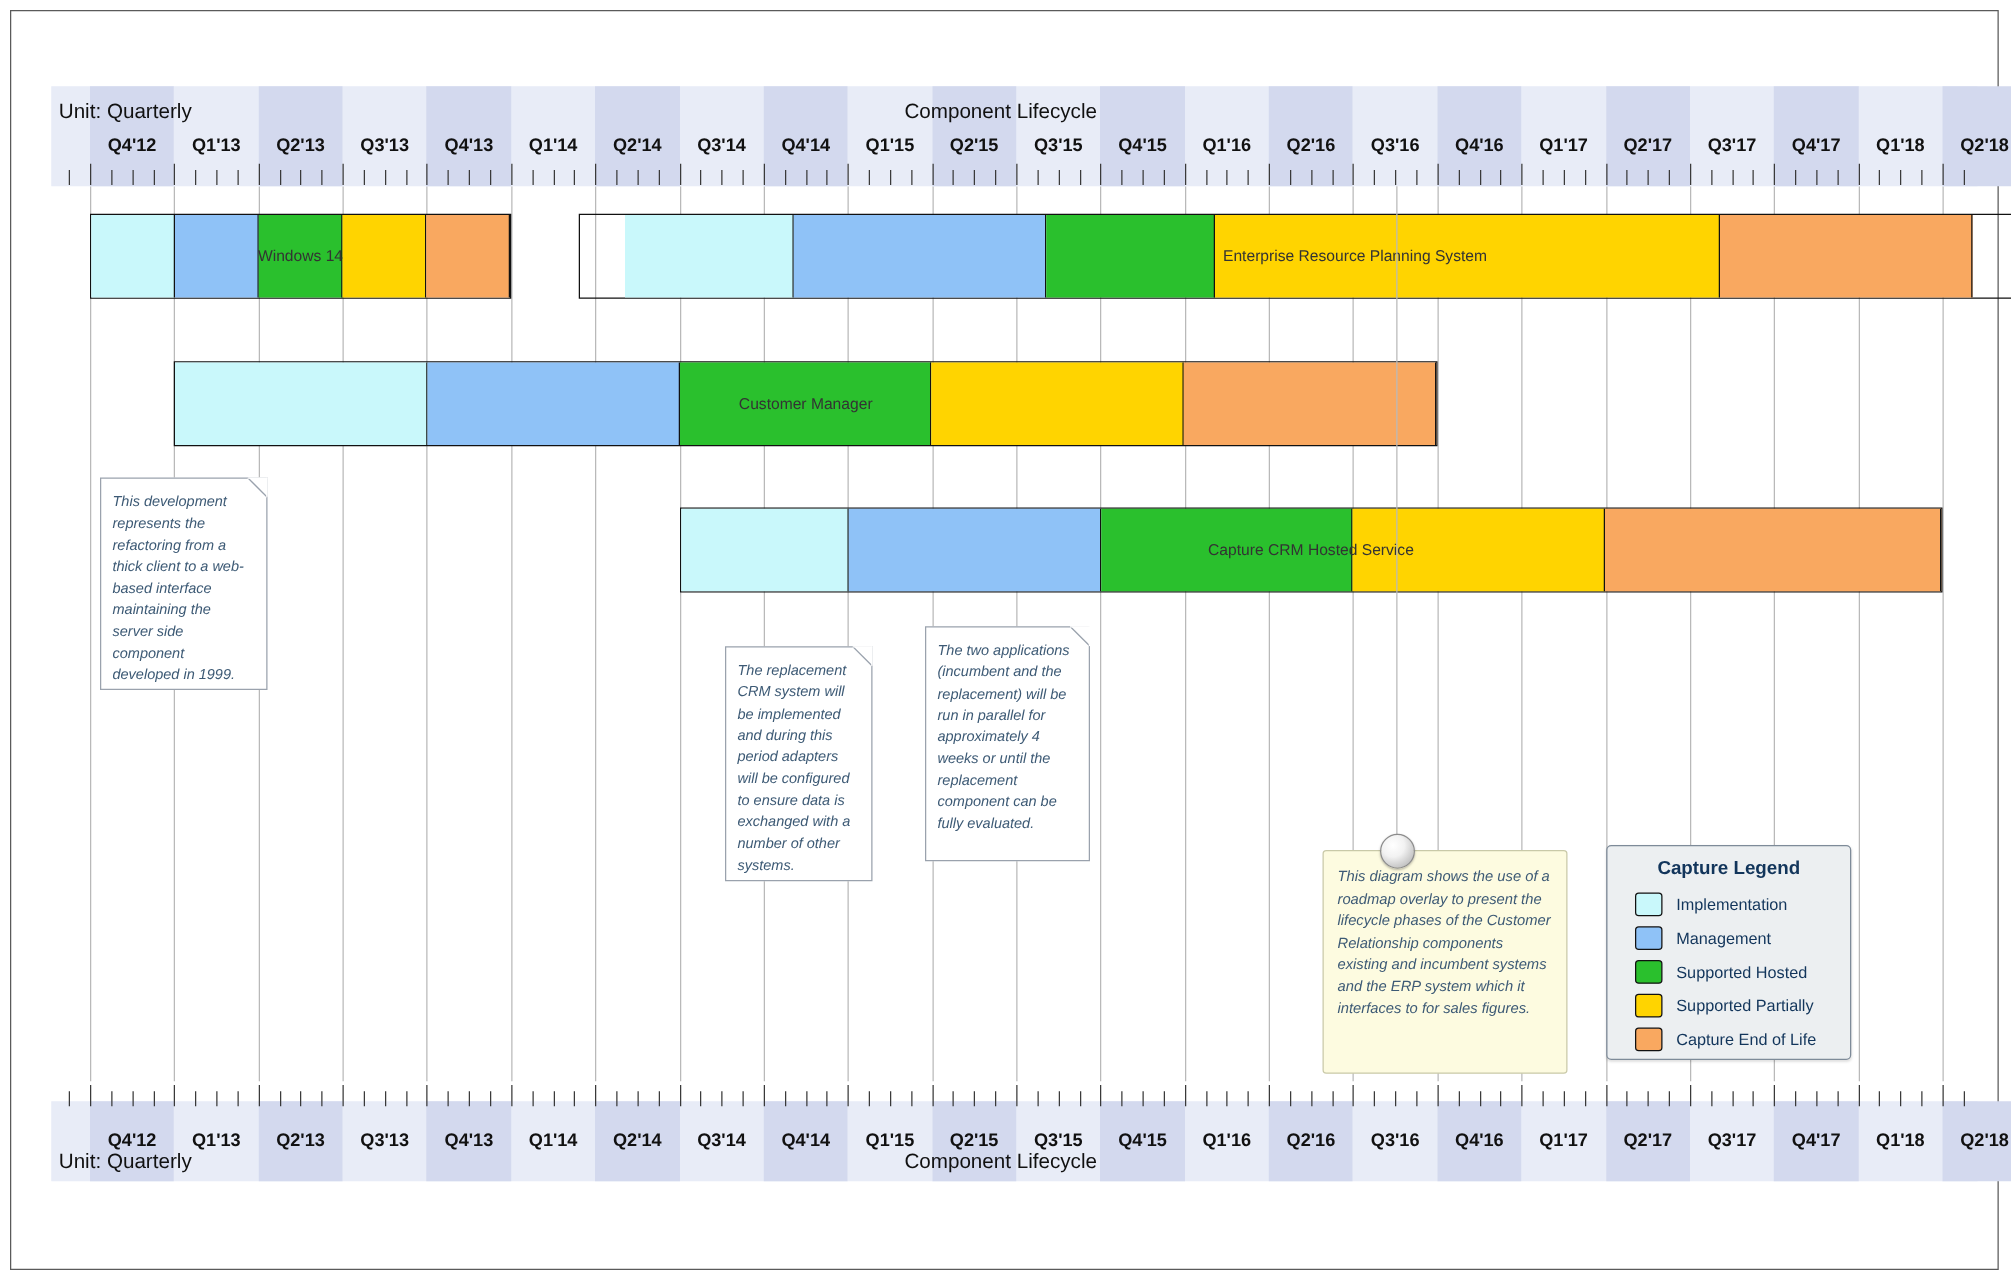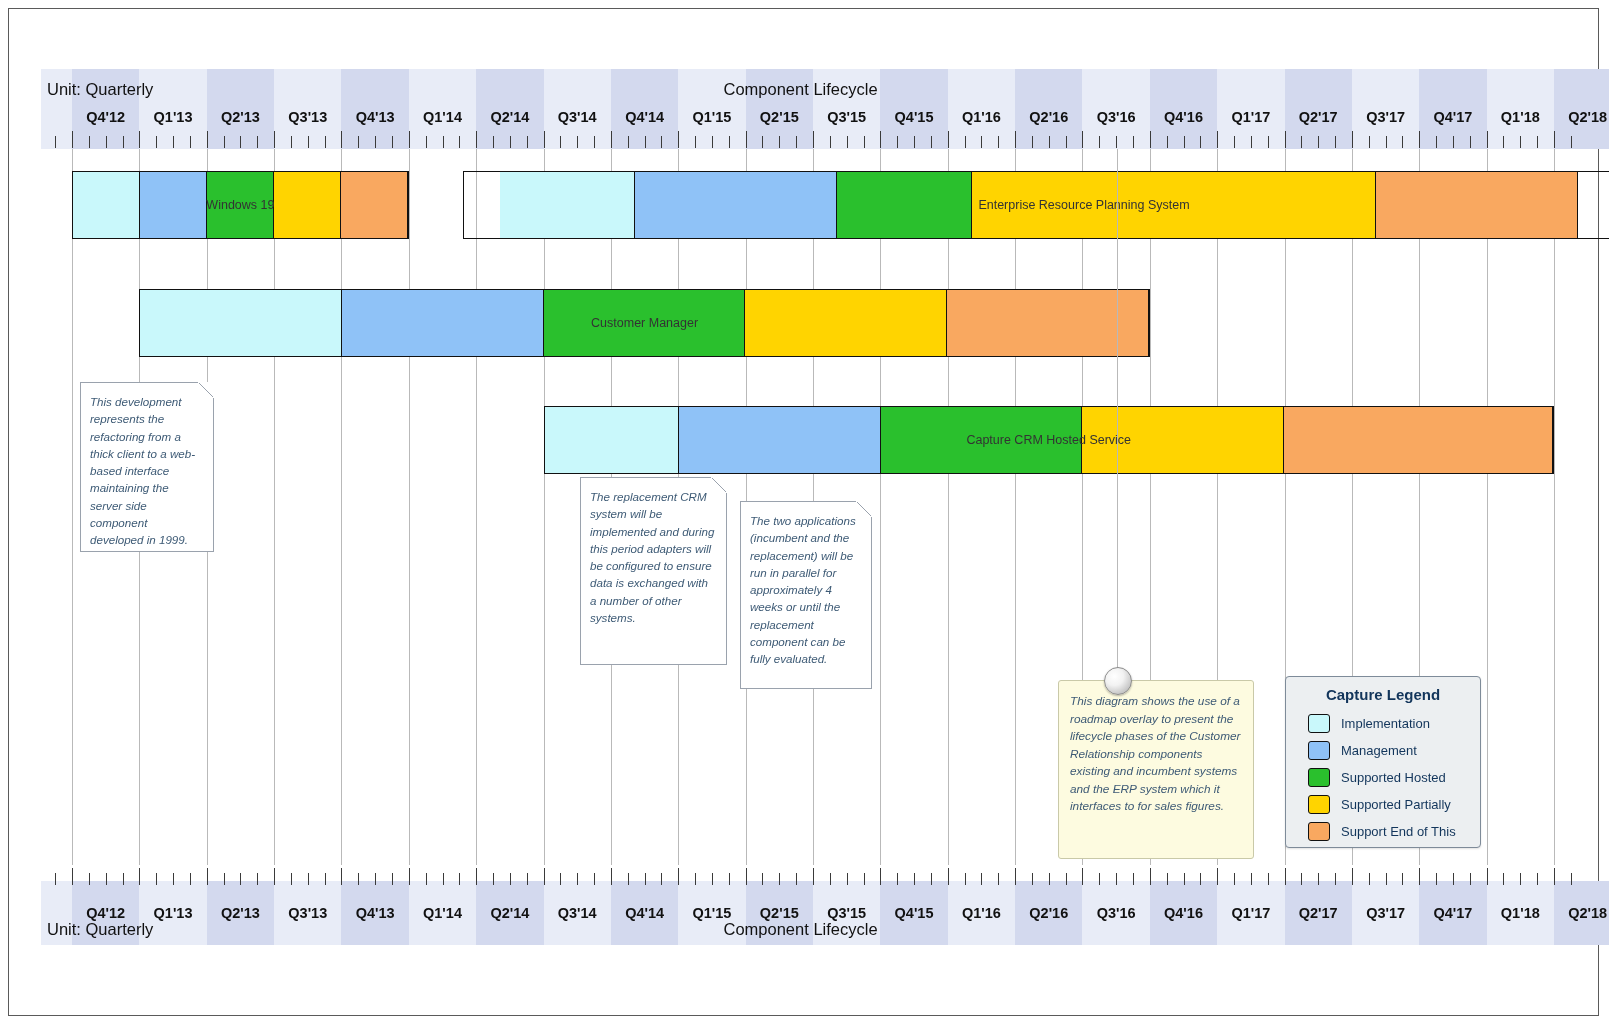--- a/index.html
+++ b/index.html
@@ -396,21 +396,21 @@
       <div class="band-title" id="ftr-title" style="top: 55px; left: 682.5px;">Component Lifecycle</div>
     </div>
 
     <div id="bars">
         <div class="bar" style="left: 31px; top: 102px; width: 336.818px;">
           <div class="seg" style="width: 67.3636px; background: rgb(201, 248, 251);"></div>
           <div class="seg" style="width: 67.3636px; background: rgb(143, 194, 247);"></div>
           <div class="seg" style="width: 67.3636px; background: rgb(42, 192, 45);"></div>
           <div class="seg" style="width: 67.3636px; background: rgb(255, 212, 0);"></div>
           <div class="seg" style="width: 67.3636px; background: rgb(249, 168, 96);"></div>
-          <div class="bar-label">Windows 19</div>
+          <div class="bar-label">Windows 14</div>
         </div>
         <div class="bar" style="left: 422px; top: 102px; width: 1242px; padding-left: 36px;">
           <div class="seg" style="width: 134.727px; background: rgb(201, 248, 251);"></div>
           <div class="seg" style="width: 202.091px; background: rgb(143, 194, 247);"></div>
           <div class="seg" style="width: 134.727px; background: rgb(42, 192, 45);"></div>
           <div class="seg" style="width: 404.182px; background: rgb(255, 212, 0);"></div>
           <div class="seg" style="width: 202.091px; background: rgb(249, 168, 96);"></div>
           <div class="bar-label">Enterprise Resource Planning System</div>
         </div>
         <div class="bar" style="left: 98.3636px; top: 220px; width: 1010.45px;">
@@ -435,21 +435,21 @@
         <div class="note" style="left: 39px; top: 313px; width: 134px; height: 170px;">
           <div class="fold"><svg width="16" height="16" viewBox="0 0 16 16">
               <polygon points="0,0 16,16 0,16" fill="#ffffff"></polygon>
               <polygon points="0,0 16,16 16,0" fill="#ffffff"></polygon>
               <line x1="0" y1="0" x2="16" y2="16" stroke="#9aa2ad" stroke-width="1"></line>
               <line x1="0" y1="0" x2="16" y2="0" stroke="#ffffff" stroke-width="2"></line>
               <line x1="16" y1="16" x2="16" y2="0" stroke="#ffffff" stroke-width="2"></line>
             </svg></div>
           <div class="note-text">This development represents the refactoring from a thick client to a web-based interface maintaining the server side component developed in 1999.</div>
         </div>
-        <div class="note" style="left: 539px; top: 408px; width: 147px; height: 188px;">
+        <div class="note" style="left: 539px; top: 448px; width: 118px; height: 188px;">
           <div class="fold"><svg width="16" height="16" viewBox="0 0 16 16">
               <polygon points="0,0 16,16 0,16" fill="#ffffff"></polygon>
               <polygon points="0,0 16,16 16,0" fill="#ffffff"></polygon>
               <line x1="0" y1="0" x2="16" y2="16" stroke="#9aa2ad" stroke-width="1"></line>
               <line x1="0" y1="0" x2="16" y2="0" stroke="#ffffff" stroke-width="2"></line>
               <line x1="16" y1="16" x2="16" y2="0" stroke="#ffffff" stroke-width="2"></line>
             </svg></div>
           <div class="note-text">The replacement CRM system will be implemented and during this period adapters will be configured to ensure data is exchanged with a number of other systems.</div>
         </div>
         <div class="note" style="left: 699px; top: 432px; width: 132px; height: 188px;">
@@ -483,19 +483,19 @@
           <div class="legend-row">
             <span class="legend-swatch" style="background: rgb(42, 192, 45);"></span>
             <span class="legend-text">Supported Hosted</span>
           </div>
           <div class="legend-row">
             <span class="legend-swatch" style="background: rgb(255, 212, 0);"></span>
             <span class="legend-text">Supported Partially</span>
           </div>
           <div class="legend-row">
             <span class="legend-swatch" style="background: rgb(249, 168, 96);"></span>
-            <span class="legend-text">Support End of This</span>
+            <span class="legend-text">Capture End of Life</span>
           </div>
         </div>
     </div>
 
   </div>
 </div>
 
 </body></html>

